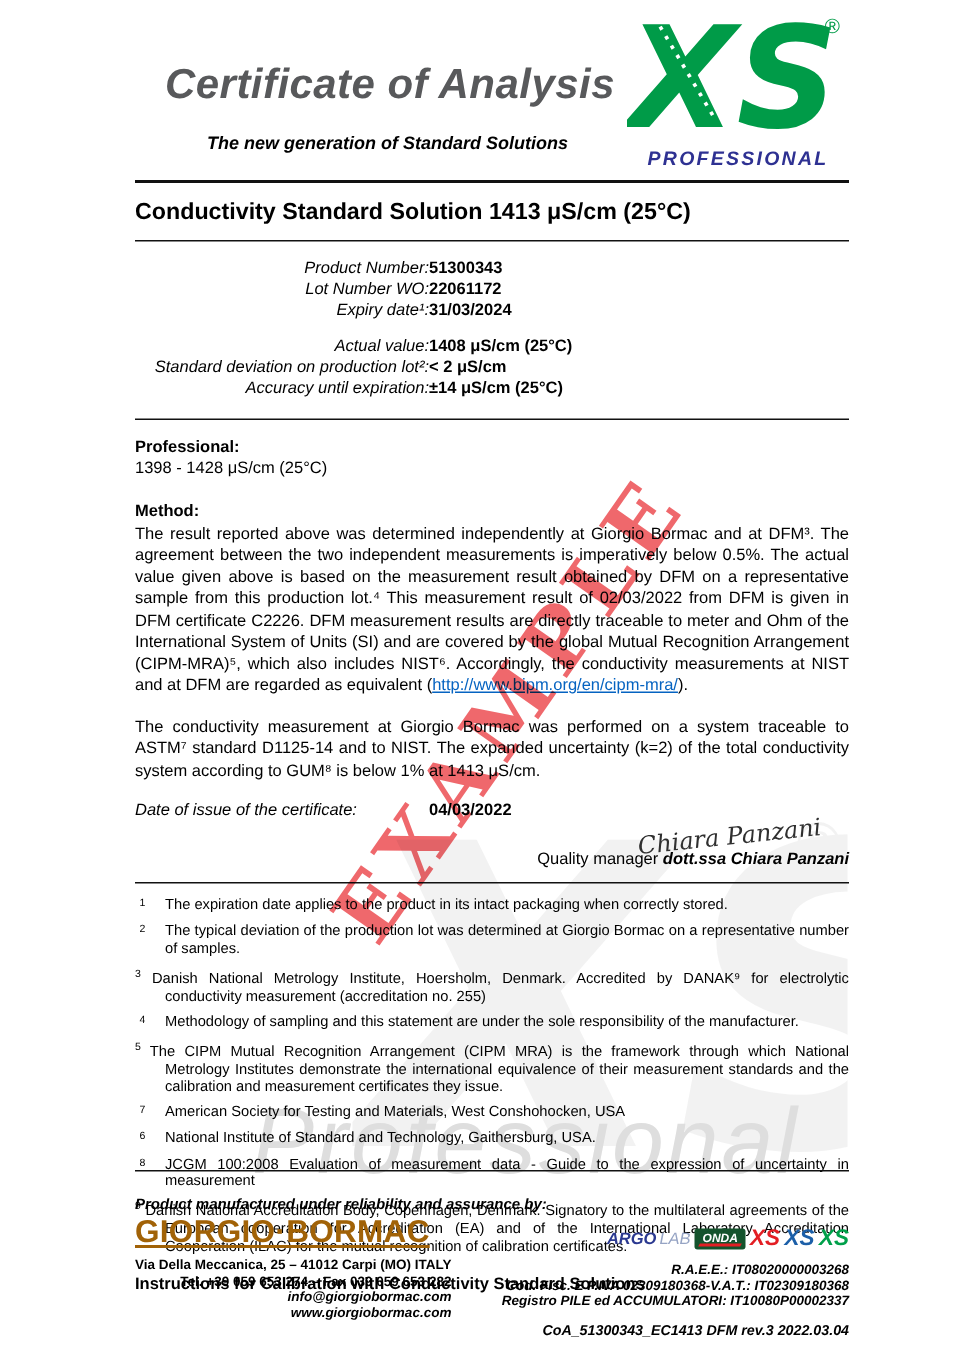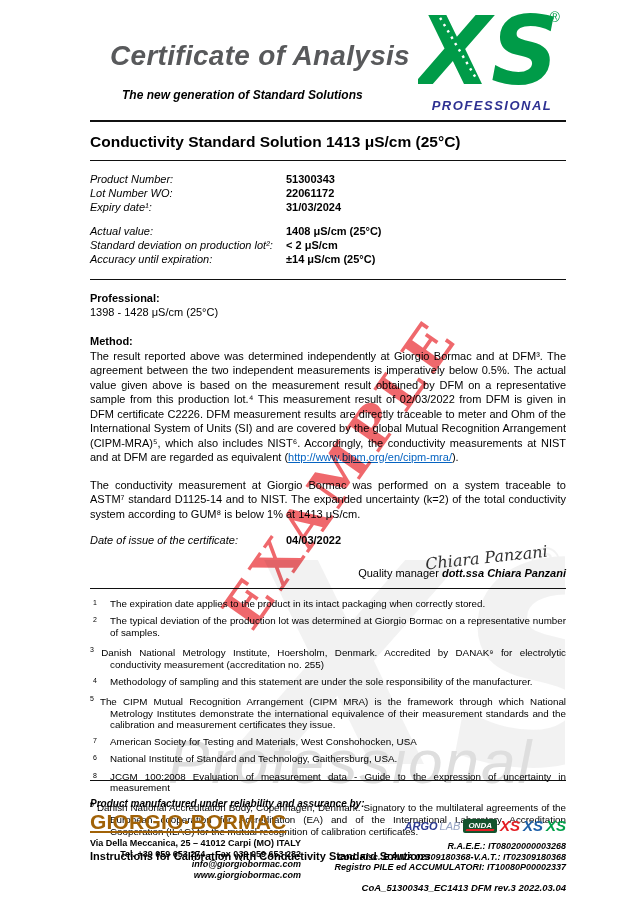--- a/index.html
+++ b/index.html
@@ -9,28 +9,28 @@
     font-family:"Liberation Sans", sans-serif;
     color:#000;
     position:relative;
     overflow:hidden;
   }
   .content { position:absolute; left:90px; top:0; width:476px; z-index:1; }
 
   
   .header { position:relative; height:122px; border-bottom:2px solid #111; }
   .cert-title { position:absolute; left:20px; top:40px; font-size:28px; font-weight:bold; font-style:italic; color:#58595b; letter-spacing:0.3px; }
-  .cert-subtitle { position:absolute; left:32px; top:88px; font-size:12px; font-weight:bold; font-style:italic; }
+  .cert-subtitle { position:absolute; left:48px; top:88px; font-size:12px; font-weight:bold; font-style:italic; }
   .xs-logo-box { position:absolute; right:0; top:6px; width:148px; height:114px; }
   .xs-logo-box svg { display:block; }
   .xs-professional { margin-top:-4px; text-align:center; font-size:13px; font-weight:bold; font-style:italic; color:#2e3192; letter-spacing:1.5px; }
 
   
   .prod-title { padding:11px 0 9px; border-bottom:1.5px solid #111; font-size:15.5px; font-weight:bold; }
-  .fields { padding:11px 0 13px; border-bottom:1.5px solid #111; font-size:11px; }
+  .fields { padding:11px 0 13px; border-bottom:1.5px solid #111; font-size:11px;text-align:right; }
   .frow { display:flex; line-height:14px; }
   .frow .lbl { width:196px; font-style:italic; flex:0 0 196px; }
   .frow .val { font-weight:bold; }
   .fgap { height:10px; }
 
   .spec { margin-top:11px; font-size:11px; line-height:14px; }
   .bold-h { font-weight:bold; }
 
   .method { margin-top:15px; font-size:11px; line-height:14.5px; }
   .method p { text-align:justify; }

